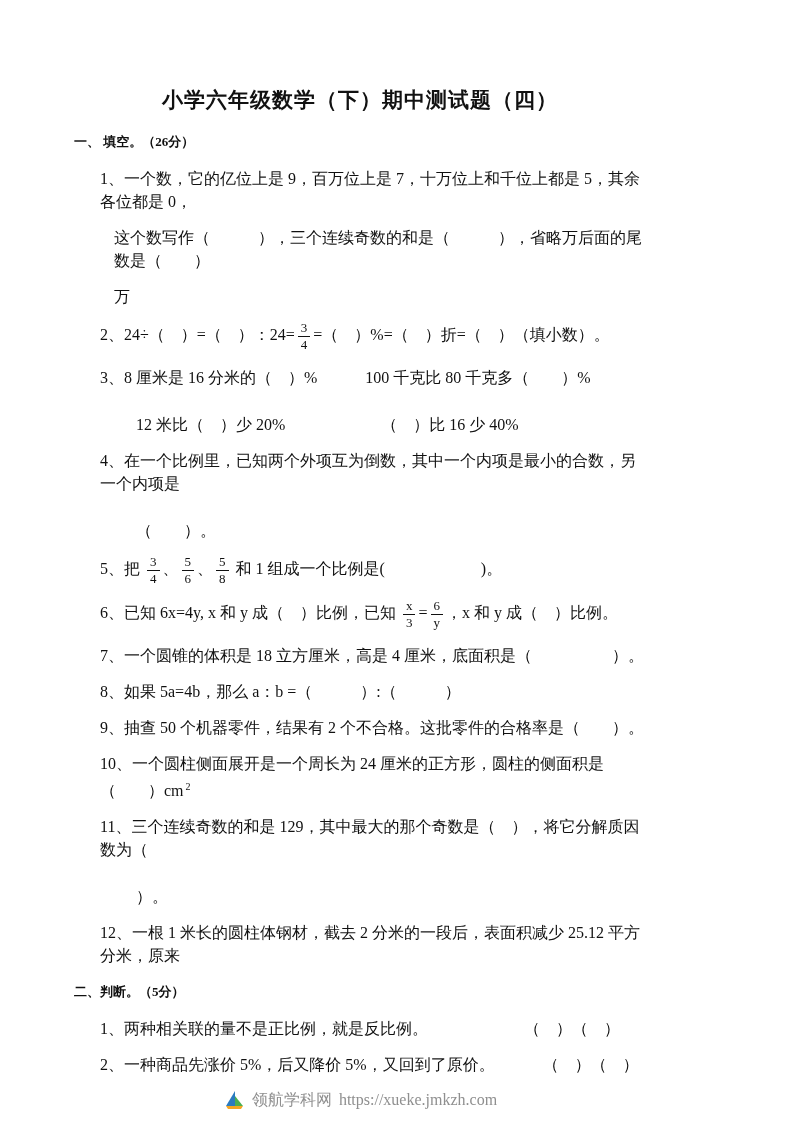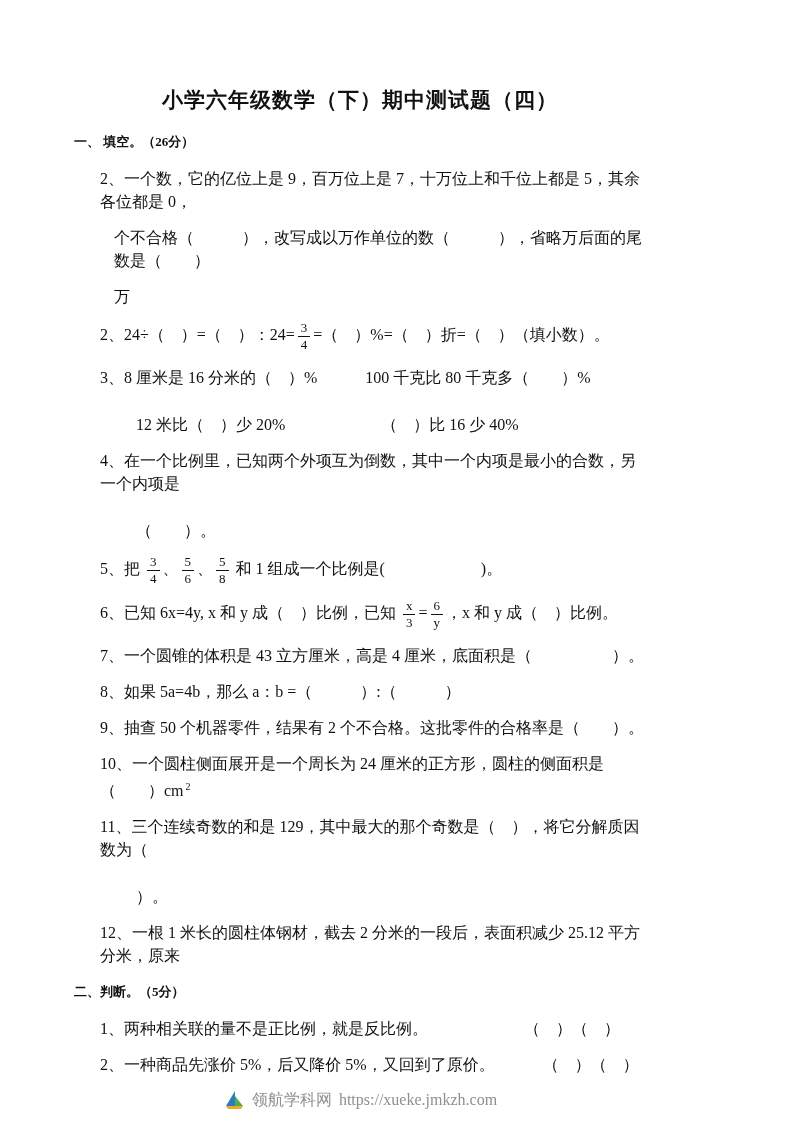--- a/index.html
+++ b/index.html
@@ -51,31 +51,31 @@
 </style>
 </head>
 <body>
 
 <div class="page">
 
   <h1 class="title">小学六年级数学（下）期中测试题（四）</h1>
 
   <main class="content">
       <p class="section-heading">一、 填空。（26分）</p>
-      <p class="line indent-1">2、一个数，它的亿位上是 9，百万位上是 7，十万位上和千位上都是 5，其余各位都是 0，</p>
-      <p class="line indent-2">个不合格（　　　），改写成以万作单位的数（　　　），省略万后面的尾数是（　　）</p>
+      <p class="line indent-1">1、一个数，它的亿位上是 9，百万位上是 7，十万位上和千位上都是 5，其余各位都是 0，</p>
+      <p class="line indent-2">这个数写作（　　　），三个连续奇数的和是（　　　），省略万后面的尾数是（　　）</p>
       <p class="line indent-2">万</p>
       <p class="line indent-1">2、24÷（　）=（　）：24=<span class="frac"><span class="num">3</span><span class="den">4</span></span>=（　）%=（　）折=（　）（填小数）。</p>
       <p class="line indent-1">3、8 厘米是 16 分米的（　）%　　　100 千克比 80 千克多（　　）%</p>
       <p class="line indent-3">12 米比（　）少 20%　　　　　　（　）比 16 少 40%</p>
       <p class="line indent-1">4、在一个比例里，已知两个外项互为倒数，其中一个内项是最小的合数，另一个内项是</p>
       <p class="line indent-3">（　　）。</p>
       <p class="line indent-1">5、把 <span class="frac"><span class="num">3</span><span class="den">4</span></span>、<span class="frac"><span class="num">5</span><span class="den">6</span></span>、<span class="frac"><span class="num">5</span><span class="den">8</span></span> 和 1 组成一个比例是(　　　　　　)。</p>
       <p class="line indent-1">6、已知 6x=4y, x 和 y 成（　）比例，已知 <span class="frac"><span class="num">x</span><span class="den">3</span></span>=<span class="frac"><span class="num">6</span><span class="den">y</span></span>，x 和 y 成（　）比例。</p>
-      <p class="line indent-1">7、一个圆锥的体积是 43 立方厘米，高是 4 厘米，底面积是（　　　　　）。</p>
+      <p class="line indent-1">7、一个圆锥的体积是 18 立方厘米，高是 4 厘米，底面积是（　　　　　）。</p>
       <p class="line indent-1">8、如果 5a=4b，那么 a：b =（　　　）:（　　　）</p>
       <p class="line indent-1">9、抽查 50 个机器零件，结果有 2 个不合格。这批零件的合格率是（　　）。</p>
       <p class="line indent-1">10、一个圆柱侧面展开是一个周长为 24 厘米的正方形，圆柱的侧面积是（　　）cm<sup>2</sup></p>
       <p class="line indent-1">11、三个连续奇数的和是 129，其中最大的那个奇数是（　），将它分解质因数为（</p>
       <p class="line indent-3">）。</p>
       <p class="line indent-1">12、一根 1 米长的圆柱体钢材，截去 2 分米的一段后，表面积减少 25.12 平方分米，原来</p>
       <p class="section-heading">二、判断。（5分）</p>
       <p class="line indent-1">1、两种相关联的量不是正比例，就是反比例。　　　　　　（　）（　）</p>
       <p class="line indent-1">2、一种商品先涨价 5%，后又降价 5%，又回到了原价。　　　（　）（　）</p>
     </main>

